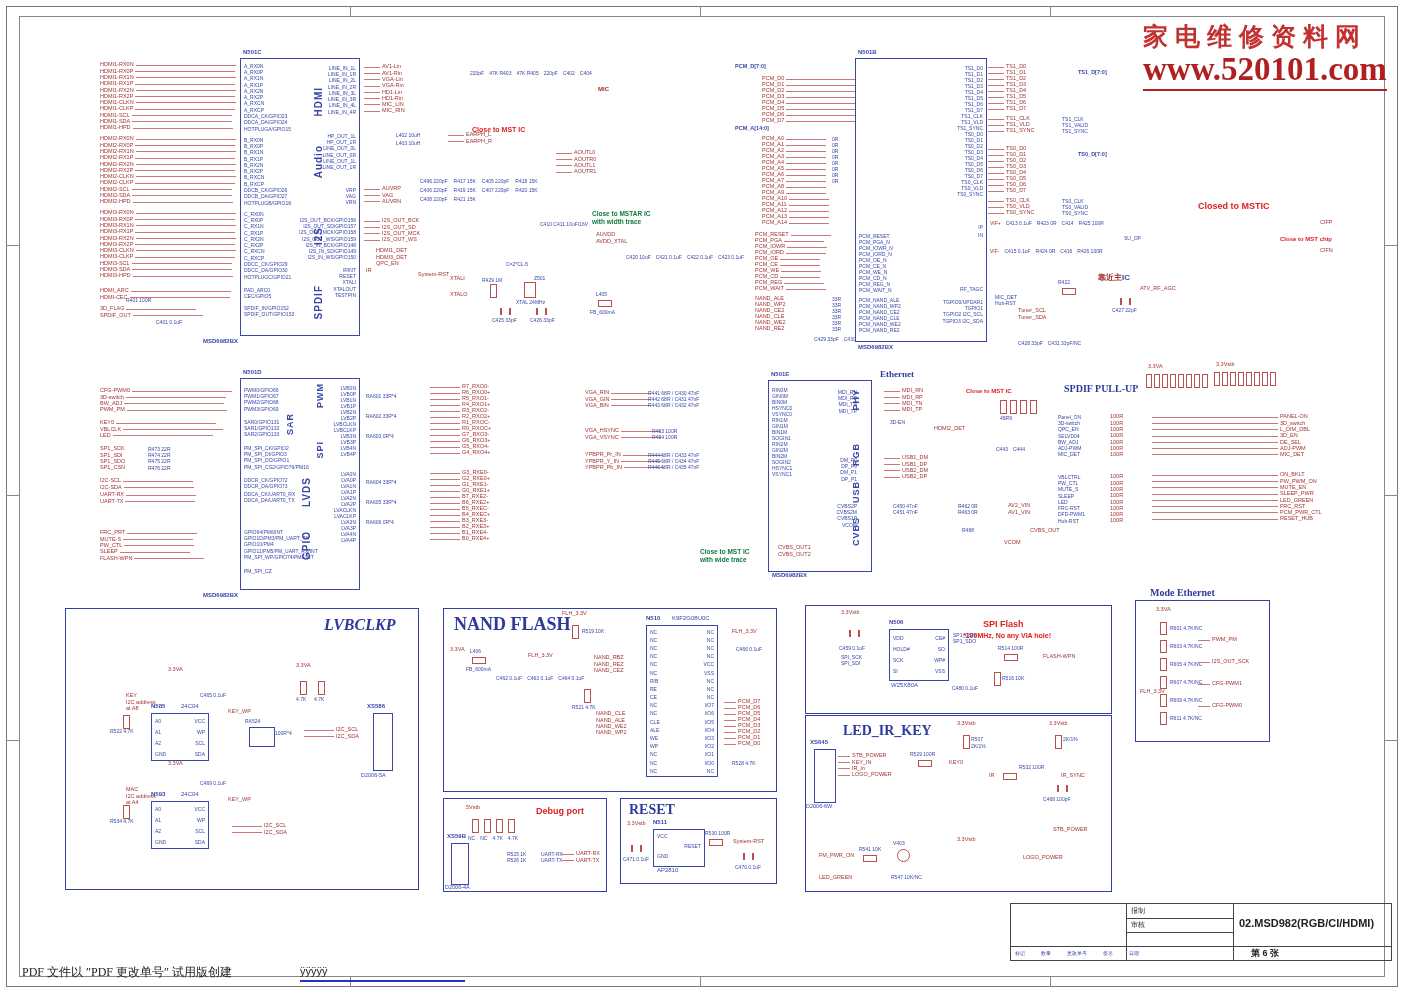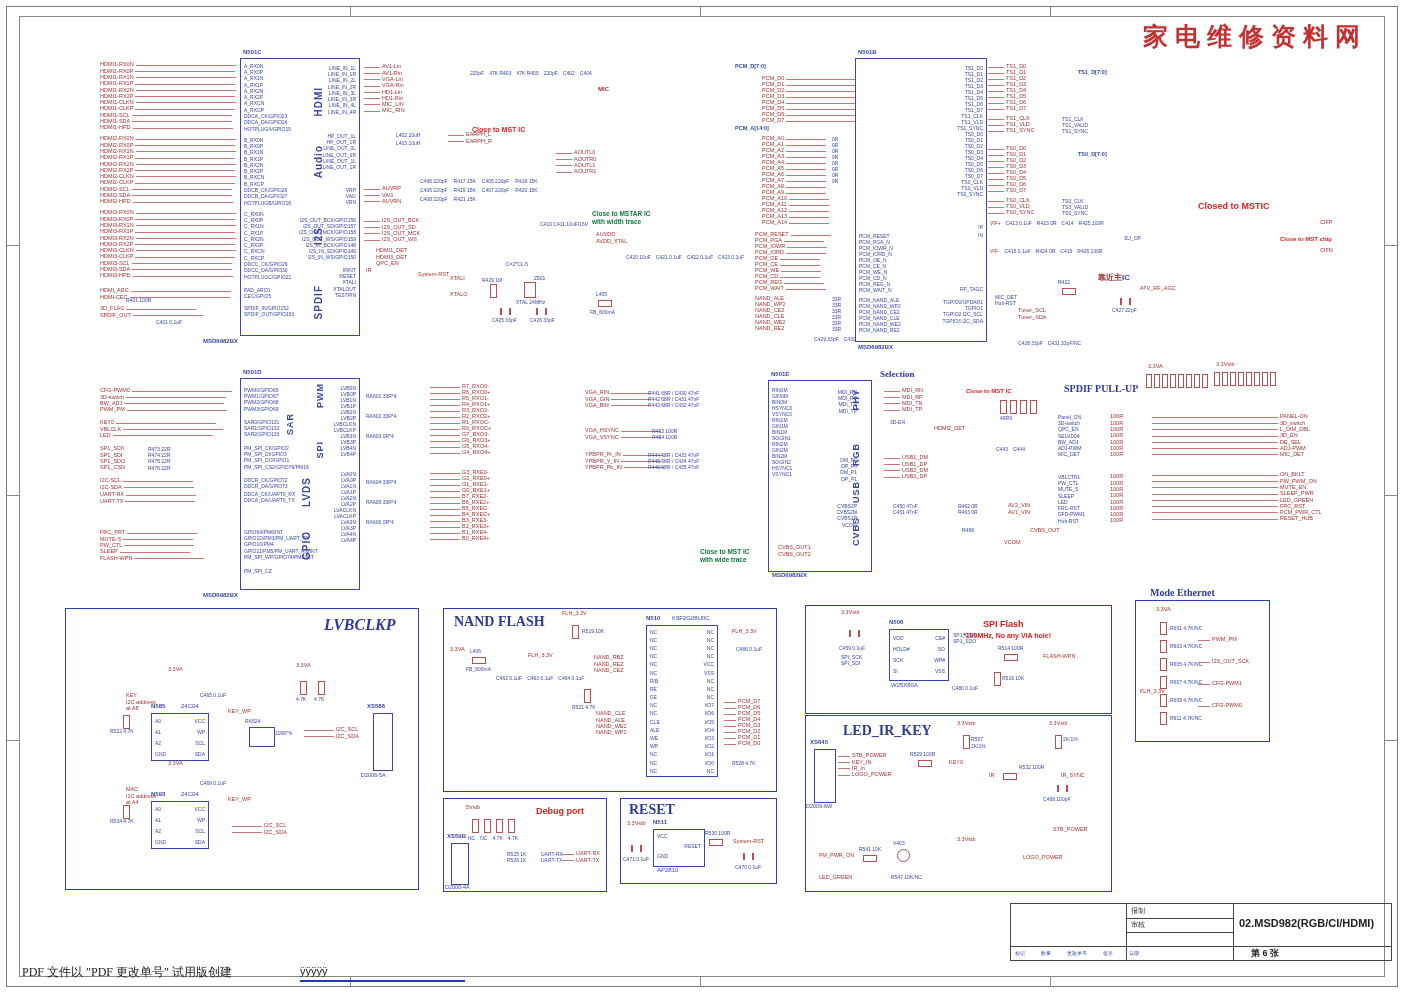--- a/index.html
+++ b/index.html
@@ -63,20 +63,21 @@
   <div class="tick" style="left:700px;bottom:6px;width:1px;height:10px"></div>
   <div class="tick" style="left:1050px;bottom:6px;width:1px;height:10px"></div>
   <div class="tick" style="left:6px;top:245px;width:13px;height:1px"></div>
   <div class="tick" style="left:6px;top:495px;width:13px;height:1px"></div>
   <div class="tick" style="left:6px;top:740px;width:13px;height:1px"></div>
   <div class="tick" style="right:6px;top:245px;width:13px;height:1px"></div>
   <div class="tick" style="right:6px;top:495px;width:13px;height:1px"></div>
   <div class="tick" style="right:6px;top:740px;width:13px;height:1px"></div>
 
   <div class="t wm1" style="left:1143px;top:24px">家电维修资料网</div>
+  <div class="t wm2" style="left:1143px;top:52px">www.520101.com</div>
 
   <div class="col red stubR wR100" style="left:100px;top:62px">
       <span class="li">HDMI1-RX0N</span>
       <span class="li">HDMI1-RX0P</span>
       <span class="li">HDMI1-RX1N</span>
       <span class="li">HDMI1-RX1P</span>
       <span class="li">HDMI1-RX2N</span>
       <span class="li">HDMI1-RX2P</span>
       <span class="li">HDMI1-CLKN</span>
       <span class="li">HDMI1-CLKP</span>
@@ -741,21 +742,21 @@
       </div>
     <div class="col blue right" style="right:14px;top:122px">
         <span class="li">CVBS2P</span>
         <span class="li">CVBS2M</span>
         <span class="li">CVBS1P</span>
         <span class="li">VCOM</span>
       </div>
   </div>
   <div class="t b f6 bold" style="left:772px;top:572px">MSD6982BX</div>
 
-  <div class="t btitle f9" style="left:880px;top:370px">Selection</div>
+  <div class="t btitle f9" style="left:880px;top:370px">Ethernet</div>
   <div class="col red stubL" style="left:884px;top:388px">
       <span class="li">MDI_RN</span>
       <span class="li">MDI_RP</span>
       <span class="li">MDI_TN</span>
       <span class="li">MDI_TP</span>
     </div>
   <div class="t ann f6" style="left:966px;top:388px">Close to MST IC</div>
   <div class="vres" style="left:1000px;top:400px"></div>
   <div class="vres" style="left:1010px;top:400px"></div>
   <div class="vres" style="left:1020px;top:400px"></div>
@@ -947,21 +948,21 @@
     <div class="t b f6" style="left:115px;top:182px">24C04</div>
     <div class="t r f55" style="left:162px;top:188px">KEY_WP</div>
     <div class="t b f5" style="left:134px;top:172px">C469 0.1uF</div>
     <div class="col red stubL wL30" style="left:166px;top:214px">
         <span class="li">I2C_SCL</span>
         <span class="li">I2C_SDA</span>
       </div>
   </div>
 
   <div class="subblk" style="left:443px;top:608px;width:332px;height:182px">
-    <div class="t btitle" style="left:10px;top:6px;font-size:14px">NAND FLASH</div>
+    <div class="t btitle" style="left:10px;top:6px;font-size:18px">NAND FLASH</div>
     <div class="t r f55" style="left:118px;top:2px">FLH_3.3V</div>
     <div class="vres" style="left:128px;top:16px"></div>
     <div class="t b f5" style="left:138px;top:20px">R519 10K</div>
     <div class="t r f55" style="left:6px;top:38px">3.3VA</div>
     <div class="hres" style="left:28px;top:48px"></div>
     <div class="t b f5" style="left:26px;top:40px">L406</div>
     <div class="t b f5" style="left:22px;top:58px">FB_600mA</div>
     <div class="t r f55" style="left:84px;top:44px">FLH_3.3V</div>
     <div class="row" style="left:52px;top:66px">
         <span class="li">C462 0.1uF</span>

